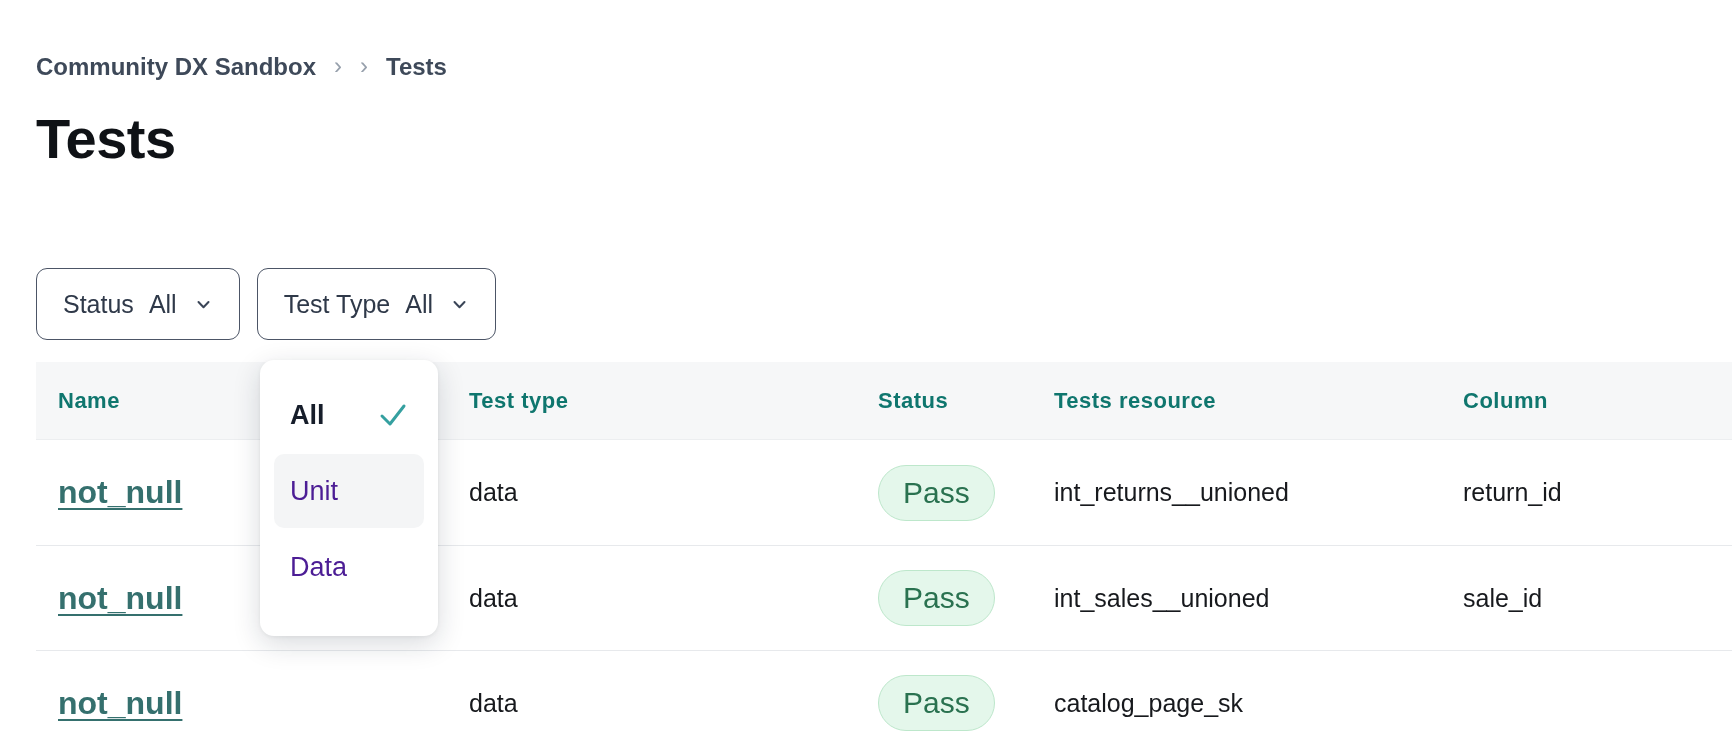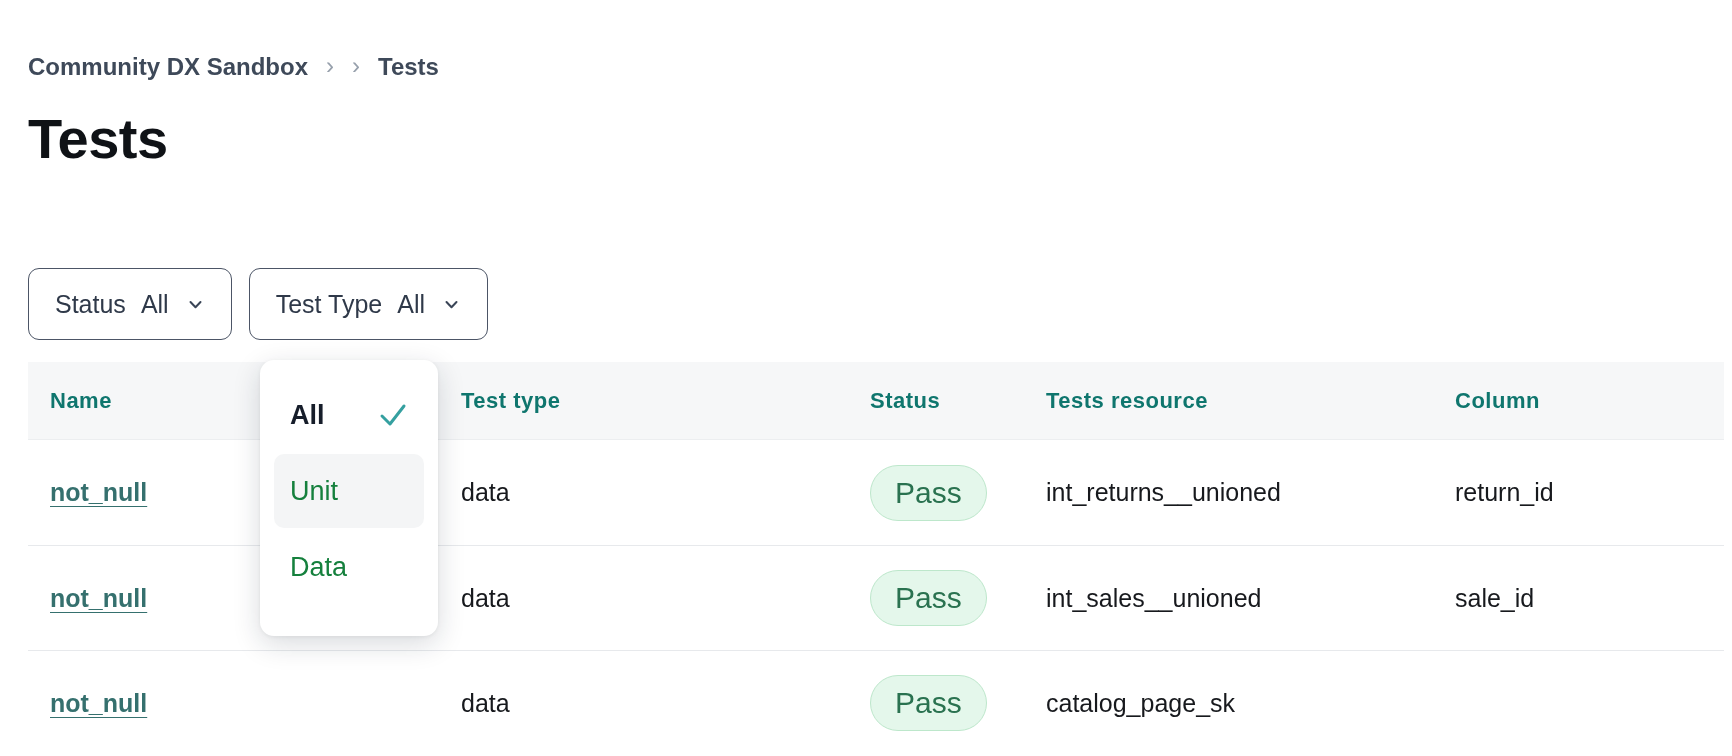--- a/index.html
+++ b/index.html
@@ -4,21 +4,21 @@
 <style>
   * { margin: 0; padding: 0; box-sizing: border-box; }
   html, body {
     width: 1732px; height: 756px;
     overflow: hidden;
     background: #ffffff;
     font-family: "Liberation Sans", "DejaVu Sans", sans-serif;
     color: #17191d;
     position: relative;
   }
-  .page { padding: 52px 0 0 28px; }
+  .page { padding: 52px 0 0 36px; }
 
   
   .breadcrumb {
     display: flex; align-items: center; gap: 18px;
     font-size: 24px; font-weight: 700; color: #3e4959;
     line-height: 30px;
   }
   .breadcrumb a { color: #3e4959; text-decoration: none; cursor: pointer; }
   .breadcrumb .sep {
     color: #97a0ac; font-weight: 400; font-size: 24px;
@@ -60,21 +60,21 @@
   }
   .thead .cell {
     font-size: 22px; font-weight: 700; color: #0f766e;
     letter-spacing: 0.5px;
   }
   .cell { padding-left: 22px; overflow: hidden; white-space: nowrap; }
   .tbody-row { height: 105px; background: #fff; }
   .tbody-row + .tbody-row { border-top: 1px solid #e7e9ec; }
   .tbody-row .cell { font-size: 25px; color: #17191d; }
   a.test-link {
-    color: #35706e; font-weight: 700; font-size: 25px;
+    color: #35706e; font-weight: 700; font-size: 32px;
     text-decoration: underline;
     text-decoration-thickness: 2px;
     text-underline-offset: 5px;
     cursor: pointer;
   }
   .badge {
     display: inline-flex; align-items: center; justify-content: center;
     padding: 10px 24px;
     background: #e4f7eb;
     border: 1.5px solid #bde7cb;
@@ -91,21 +91,21 @@
     border-radius: 14px;
     box-shadow: 0 8px 28px rgba(20, 30, 50, 0.16), 0 1px 4px rgba(0,0,0,0.06);
     z-index: 10;
     padding: 16px 0;
   }
   .menu-item {
     height: 74px; margin: 2px 14px;
     display: flex; align-items: center; justify-content: space-between;
     padding: 0 16px;
     border-radius: 10px;
-    font-size: 27px; color: #15803d;
+    font-size: 27px; color: #4c1d95;
     cursor: pointer;
   }
   .menu-item.selected { font-weight: 700; color: #161d2a; }
   .menu-item.highlighted { background: #f4f5f6; }
   .menu-item svg { display: block; }
 </style>
 </head>
 <body>
 
 <div class="page">

